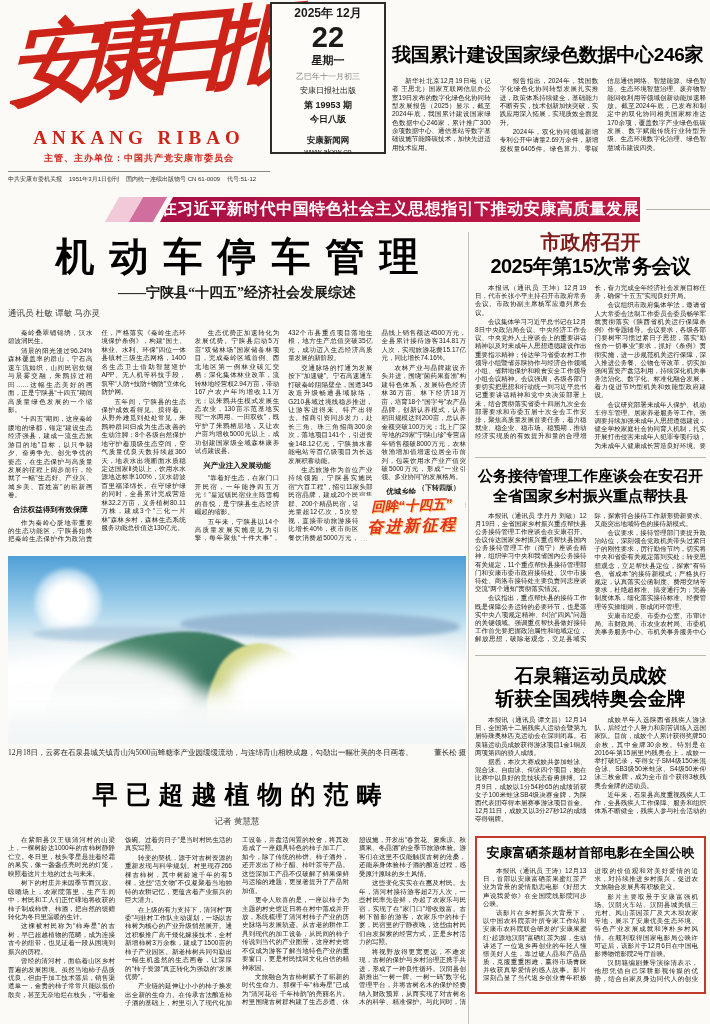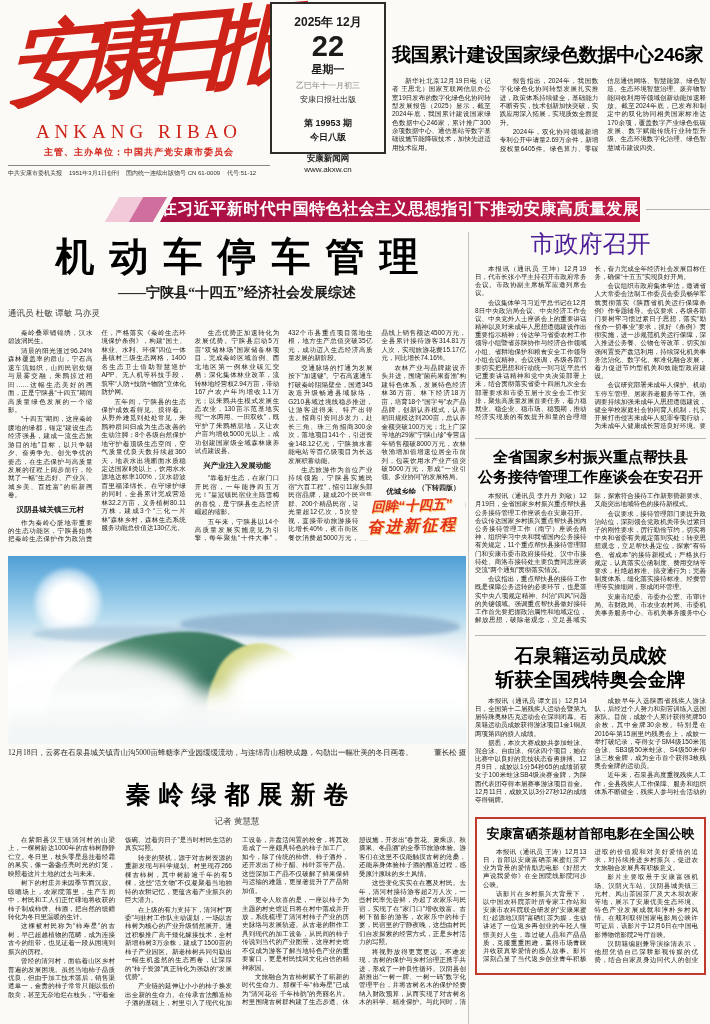--- a/index.html
+++ b/index.html
@@ -6,35 +6,35 @@
   body{width:710px;height:1024px;overflow:hidden;background:#fbfaf6;font-family:"Liberation Sans","DejaVu Sans",sans-serif;color:#1c1b19;}
   .page{position:relative;width:710px;height:1024px;}
   p{margin:0 0 1px 0;text-indent:2em;}
   .just{text-align:justify;}
 
   
   .masthead{position:absolute;left:8px;top:4px;width:262px;}
   .mast-title{font-family:"DejaVu Serif","Liberation Serif",serif;font-style:italic;font-weight:bold;
     font-size:88px;line-height:1.15;color:#ce2318;letter-spacing:-20px;text-align:center;
     transform:rotate(-5deg) skewX(-5deg);white-space:nowrap;}
-  .mast-latin{margin-top:16px;text-align:center;color:#ce2318;font-family:"Liberation Serif",serif;
-    font-weight:normal;font-size:19px;letter-spacing:5px;}
+  .mast-latin{margin-top:22px;text-align:center;color:#ce2318;font-family:"Liberation Serif",serif;
+    font-weight:bold;font-size:19px;letter-spacing:5px;}
   .mast-super{margin-top:3px;text-align:center;color:#d4261c;font-size:9px;font-weight:bold;letter-spacing:1px;}
   .mast-info{margin-top:6px;border-top:1px solid #8d887f;padding-top:3px;display:flex;gap:7px;
     font-size:6px;color:#33312d;white-space:nowrap;}
 
   
   .date-box{position:absolute;left:270px;top:2px;width:116px;height:152px;border:2px solid #2e2c29;
-    background:#fdfcf9;text-align:center;padding-top:10px;box-sizing:border-box;}
+    background:#fdfcf9;text-align:center;padding-top:1px;box-sizing:border-box;}
   .db-ym{font-size:12px;font-weight:bold;}
   .db-day{font-size:29px;font-weight:bold;line-height:1.05;}
   .db-week{font-size:11px;font-weight:bold;margin-top:1px;}
   .db-lunar{font-size:8px;color:#8a857c;margin-top:3px;}
   .db-pub{font-size:8px;font-family:"Liberation Serif",serif;margin-top:3px;}
-  .db-issue{font-size:9px;font-weight:bold;margin-top:12px;}
+  .db-issue{font-size:9px;font-weight:bold;margin-top:3px;}
   .db-pages{font-size:9px;font-weight:bold;margin-top:1px;}
   .db-site{font-size:8.5px;font-weight:bold;margin-top:9px;}
   .db-url{font-size:8px;}
 
   
   .top-story{position:absolute;left:392px;top:42px;width:314px;}
   .ts-headline{font-size:19px;font-weight:900;letter-spacing:-0.3px;white-space:nowrap;color:#000;}
   .ts-body{margin-top:9px;column-count:3;column-gap:9px;font-size:6.5px;line-height:1.28;height:100px;overflow:hidden;}
 
   
@@ -87,21 +87,21 @@
   
   .bottom-story{position:absolute;left:8px;top:778px;width:458px;}
   .bs-headline{text-align:center;font-size:25px;font-weight:900;letter-spacing:8px;text-indent:8px;color:#000;}
   .bs-byline{text-align:center;font-size:8.5px;color:#44423e;margin-top:5px;}
   .bs-body{margin-top:8px;column-count:4;column-gap:10px;font-size:6.5px;line-height:1.3;height:178px;overflow:hidden;}
 
   
   .vdiv{position:absolute;left:468px;top:232px;bottom:0;border-left:1px solid #c9c4ba;}
   .right-col{position:absolute;left:475px;top:230px;width:231px;}
   .ra-hr{border:none;border-top:1px solid #bcb7ad;margin:7px 0 8px;}
-  .ra-h1a{text-align:center;font-size:24px;font-weight:400;line-height:1.2;color:#4c1d95;}
+  .ra-h1a{text-align:center;font-size:20px;font-weight:700;line-height:1.2;color:#7f1d1d;}
   .ra-h1b{text-align:center;font-size:20px;font-weight:900;line-height:1.2;letter-spacing:-0.5px;color:#000;}
   .ra-body1{margin-top:6px;column-count:2;column-gap:8px;font-size:6.5px;line-height:1.26;height:166px;overflow:hidden;}
   .ra-h2{text-align:center;font-size:15px;font-weight:900;line-height:1.35;color:#000;}
   .ra-body2{margin-top:5px;column-count:2;column-gap:8px;font-size:6.5px;line-height:1.26;height:136px;overflow:hidden;}
   .ra-h3{text-align:center;font-size:19px;font-weight:900;line-height:1.25;color:#000;}
   .ra-body3{margin-top:5px;column-count:2;column-gap:8px;font-size:6.5px;line-height:1.26;height:112px;overflow:hidden;}
   .movie-box{margin-top:8px;border:2.5px solid #c3392c;background:#fdfcf8;padding:6px 6px 4px;box-sizing:border-box;height:158px;overflow:hidden;}
   .mb-head{text-align:center;font-size:13px;font-weight:900;white-space:nowrap;color:#000;}
   .mb-body{margin-top:5px;column-count:2;column-gap:8px;font-size:6.5px;line-height:1.26;height:122px;overflow:hidden;}
 </style>
@@ -153,21 +153,21 @@
   </div>
 
   <div class="main-story">
     <div class="ms-headline">机动车停车管理</div>
     <div class="ms-subtitle">——宁陕县“十四五”经济社会发展综述</div>
     <div class="ms-byline">通讯员 杜敏 谭敏 马亦灵</div>
     <div class="ms-body just">
       <p>秦岭叠翠铺锦绣，汉水碧波润民生。</p>
       <p>清晨的阳光漫过96.24%森林覆盖率的群山，宁石高速车流如织，山间民宿炊烟与晨雾交融，朱鹮掠过稻田……这幅生态美好的画面，正是宁陕县“十四五”期间高质量绿色发展的一个缩影。</p>
       <p>“十四五”期间，这座秦岭腹地的绿都，锚定“建设生态经济强县，建成一流生态旅游目的地”目标，以只争朝夕、奋勇争先、创先争优的姿态，在生态保护与高质量发展的征程上阔步前行，绘就了一幅“生态好、产业兴、城乡美、百姓富”的崭新画卷。</p>
-      <div class="ms-sub">汉阴县城关镇三元村</div>
+      <div class="ms-sub">合法权益得到有效保障</div>
       <p>作为秦岭心脏地带重要的生态功能区，宁陕县始终把秦岭生态保护作为政治责任，严格落实《秦岭生态环境保护条例》，构建“国土、林业、水利、环保”四位一体县镇村三级生态网格，1400名生态卫士借助智慧巡护APP、无人机等科技手段，筑牢“人防+技防+物防”立体化防护网。</p>
       <p>五年间，宁陕县的生态保护成效看得见、摸得着。从野外难觅到处处常见，朱鹮种群回归成为生态改善的生动注脚；8个各级自然保护地守护着顶级生态空间，空气质量优良天数持续超360天，地表水出境断面水质稳定达国家Ⅱ类以上，饮用水水源地达标率100%，汉水碧波百里福泽绵长。在守绿护绿的同时，全县累计完成营造林32.2万亩，义务植树80.11万株，建成3个“三化一片林”森林乡村，森林生态系统服务功能总价值达130亿元。</p>
       <p>生态优势正加速转化为发展优势。宁陕县启动5万亩“双储林场”国家储备林项目，完成秦岭区域首例、西北地区第一例林业碳汇交易；深化集体林业改革，流转林地经营权2.94万亩，带动167户农户年均增收1.1万元；以朱鹮共生模式发展生态农业，130亩示范基地实现“一水两用、一田双收”，既守护了朱鹮栖息地，又让农户亩均增收5000元以上，成功创建国家级全域森林康养试点建设县。</p>
       <div class="ms-sub">兴产业注入发展动能</div>
       <p>“靠着好生态，在家门口开民宿，一年能挣四五万元！”皇冠镇民宿业主陈雪梅的喜悦，是宁陕县生态经济崛起的缩影。</p>
       <p>五年来，宁陕县以14个高质量发展实施意见为引擎，每年聚焦“十件大事”，432个市县重点项目落地生根，地方生产总值突破35亿元，成功迈入生态经济高质量发展的新阶段。</p>
       <p>交通脉络的打通为发展按下“加速键”。宁石高速通车打破秦岭阻隔壁垒，国道345改造升级畅通县域脉络，G210县域过境线稳步推进，让游客进得来、特产出得去。招商引资同步发力，赴长三角、珠三角招商300余次，落地项目141个，引进资金148.12亿元，宁陕抽水蓄能电站等百亿级项目为长远发展积蓄动能。</p>
       <p>生态旅游作为首位产业持续领跑，宁陕县实施民宿“六百工程”，招引11家头部民宿品牌，建成20个民宿集群、200个精品民宿，话题曝光量超12亿次，5次登上央视，直接带动旅游接待量同比增长40%，夜市街区夏季餐饮消费超5000万元，农产品线上销售额达4500万元，全县累计接待游客314.81万人次，实现旅游花费15.17亿元，同比增长74.16%。</p>
       <p>农林产业与品牌建设齐头并进，围绕“菌药果畜渔”构建特色体系，发展特色经济林36万亩、林下经济18万亩，培育18个“国字号”农产品品牌，创新认养模式，认养稻田规模达到200亩，总认养金额突破100万元；北上广深等地的29家“宁陕山珍”专营店年销售额破8000万元，农林牧渔增加值增速位居全市前列，包装饮用水产业产值突破5000万元，形成“一业引领、多业协同”的发展格局。</p>
       <div class="ms-sub">优城乡绘就“三宜”图景</div>
@@ -191,21 +191,21 @@
     <div class="p-cl2"></div>
     <div class="p-cl3"></div>
     <div class="p-fog"></div>
   </div>
   <div class="photo-caption">
     <span>12月18日，云雾在石泉县城关镇青山沟5000亩蜂糖李产业园缓缓流动，与连绵青山相映成趣，勾勒出一幅壮美的冬日画卷。</span>
     <span class="photo-credit">董长松 摄</span>
   </div>
 
   <div class="bottom-story">
-    <div class="bs-headline">秦岭绿都展新卷</div>
+    <div class="bs-headline">早已超越植物的范畴</div>
     <div class="bs-byline">记者 黄慧慧</div>
     <div class="bs-body just">
       <p>在紫阳县汉王镇清河村的山梁上，一棵树龄达1000年的古柿树静静伫立。冬日里，枝头零星悬挂着经霜的果实，像一盏盏点亮时光的灯笼，映照着这片土地的过去与未来。</p>
       <p>树下的村庄并未因季节而沉寂。晾晒场上，农家院落里，生产车间中，村民和工人们正忙碌地将收获的柿子制成柿饼、柿酒，把自然的馈赠转化为冬日里温暖的生计。</p>
       <p>这棵被村民称为“柿寿星”的古树，早已超越植物的范畴，成为连接古今的纽带，也见证着一段从困境到振兴的历程。</p>
       <p>曾经的清河村，面临着山区乡村普遍的发展困境。虽然当地柿子品质优良，但由于加工技术落后，销售渠道单一，金贵的柿子常常只能以低价散卖，甚至无奈地烂在枝头，“守着金饭碗、过着穷日子”是当时村民生活的真实写照。</p>
       <p>转变的契机，源于对古树资源的重新发现与科学规划。村里现存266棵古柿树，其中树龄逾千年的有5棵，这些“活文物”不仅凝聚着当地独特的农耕记忆，更蕴含着产业振兴的巨大潜力。</p>
       <p>在上级的有力支持下，清河村“两委”与驻村工作队主动谋划，一场以古柿树为核心的产业升级悄然展开。通过积极推广高干矮化嫁接技术，全村新增柿树3万余株，建成了1500亩的柿子产业园区。新老柿树共同勾勒出一幅生机盎然的生态画卷，让深厚的“柿子资源”真正转化为强劲的“发展优势”。</p>
       <p>产业链的延伸让小小的柿子焕发出全新的生命力。在传承古法酿造柿子酒的基础上，村里引入了现代化加工设备，并盘活闲置的校舍，将其改造成了一座颇具特色的柿子加工厂。如今，除了传统的柿饼、柿子酒外，还开发出了柿子醋、柿叶茶等产品。这些深加工产品不仅破解了鲜果保鲜与运输的难题，更显著提升了产品附加值。</p>
       <p>更令人欣喜的是，一座以柿子为主题的村史馆近日将在村中落成并开放，系统梳理了清河村柿子产业的历史脉络与发展轨迹。从古老的耕作工具到现代的加工设备，从民间的柿子传说到当代的产业图景，这座村史馆不仅成为游客了解当地特色产业的重要窗口，更是村民找回文化自信的精神家园。</p>
@@ -214,33 +214,34 @@
       <p>将视野放得更宽更远，不难发现，古树的保护与乡村治理正携手共进，形成了一种良性循环。汉阴县创新推出“一树一牌、一树一码”数字化管理平台，并将古树名木的保护经费纳入财政预算，从而实现了对古树名木的科学、精准保护。与此同时，清河村巧借“柿文化”之力，外修风貌，内涵民风。一方面，通过绘制柿子彩绘、悬挂柿子灯笼扮靓人居环境，打造“五美庭院”；另一方面，积极倡导“柿事顺遂·和美万家”的新民风，逐步形成了“一户一景、一院一韵”的乡村风貌与淳朴和谐的乡风民风。</p>
 
     </div>
   </div>
 
   <div class="vdiv"></div>
   <div class="right-col">
 
     <div>
       <div class="ra-h1a">市政府召开</div>
+      <div class="ra-h1b">2025年第15次常务会议</div>
       <div class="ra-body1 just">
         <p>本报讯（通讯员 王坤）12月19日，代市长张小平主持召开市政府常务会议。市政协副主席杨军应邀列席会议。</p>
         <p>会议集体学习习近平总书记在12月8日中央政治局会议、中央经济工作会议、中央党外人士座谈会上的重要讲话精神以及对未成年人思想道德建设作出重要指示精神；传达学习省委农村工作领导小组暨省苏陕协作与经济合作领域小组、省耕地保护和粮食安全工作领导小组会议精神。会议强调，各级各部门要切实把思想和行动统一到习近平总书记重要讲话精神和党中央决策部署上来，结合贯彻落实省委十四届九次全会部署要求和市委五届十次全会工作安排，聚焦高质量发展首要任务，着力稳就业、稳企业、稳市场、稳预期，推动经济实现质的有效提升和量的合理增长，奋力完成全年经济社会发展目标任务，确保“十五五”实现良好开局。</p>
         <p>会议组织市政府集体学法，邀请省人大常委会法制工作委员会委员畅学军就贯彻落实《陕西省机关运行保障条例》作专题辅导。会议要求，各级各部门要树牢习惯过紧日子思想，落实“勤俭办一切事业”要求，抓好《条例》贯彻实施，进一步规范机关运行保障，深入推进公务餐、公物仓等改革，切实加强闲置资产盘活利用，持续深化机关事务法治化、数字化、标准化融合发展，着力促进节约型机关和效能型政府建设。</p>
         <p>会议研究部署未成年人保护、机动车停车管理、居家养老服务等工作。强调要持续加强未成年人思想道德建设，健全学校家庭社会协同育人机制，扎实开展打击侵害未成年人犯罪专项行动，为未成年人健康成长营造良好环境。要聚焦解决停车供需矛盾，深入挖掘城镇公共空间潜力，科学合理配置停车资源，严格规范经营管理和停车秩序，更好满足群众合理停车需求。要积极应对人口老龄化，坚持以居家养老服务需求为导向，充分激发政府、市场、社会、家庭等多元主体的积极性，不断优化资源配置，配套完善服务供给体系，促进养老服务高质量发展。会议还研究了其他事项。</p>
       </div>
     </div>
 
     <hr class="ra-hr">
 
     <div>
+      <div class="ra-h2">公务接待管理工作座谈会在安召开</div>
       <div class="ra-h2">全省国家乡村振兴重点帮扶县</div>
-      <div class="ra-h2">公务接待管理工作座谈会在安召开</div>
       <div class="ra-body2 just">
         <p>本报讯（通讯员 李丹丹 刘敏）12月19日，全省国家乡村振兴重点帮扶县公务接待管理工作座谈会在安康召开。会议传达国家乡村振兴重点帮扶县国内公务接待管理工作（南宁）座谈会精神，组织学习中央和我省国内公务接待有关规定，11个重点帮扶县接待管理部门和安康市委市政府接待处、汉中市接待处、商洛市接待处主要负责同志座谈交流“两个通知”贯彻落实情况。</p>
         <p>会议指出，重点帮扶县的接待工作既是保障公务运转的必要环节，也是落实中央八项规定精神、纠治“四风”问题的关键领域。强调重点帮扶县做好接待工作首先要把握政治属性和地域定位，解放思想，破除老观念，立足县域实际，探索符合接待工作新形势新要求、又能突出地域特色的接待新模式。</p>
         <p>会议要求，接待管理部门要提升政治站位，深刻领会党政机关带头过紧日子的刚性要求，厉行勤俭节约，切实将中央和省委有关规定落到实处；转变思想观念，立足帮扶县定位，探索“有特色、省成本”的接待新模式；严格执行规定，认真落实公函制度、费用交纳等要求，杜绝超标准、搞变通行为；完善制度体系，细化落实接待标准、经费管理等实操细则，形成闭环管理。</p>
         <p>安康市纪委、市委办公室、市审计局、市财政局、市农业农村局、市委机关事务服务中心、市机关事务服务中心及非重点帮扶县接待管理部门负责同志参加或列席会议。</p>
       </div>
     </div>
 
     <hr class="ra-hr">
 

